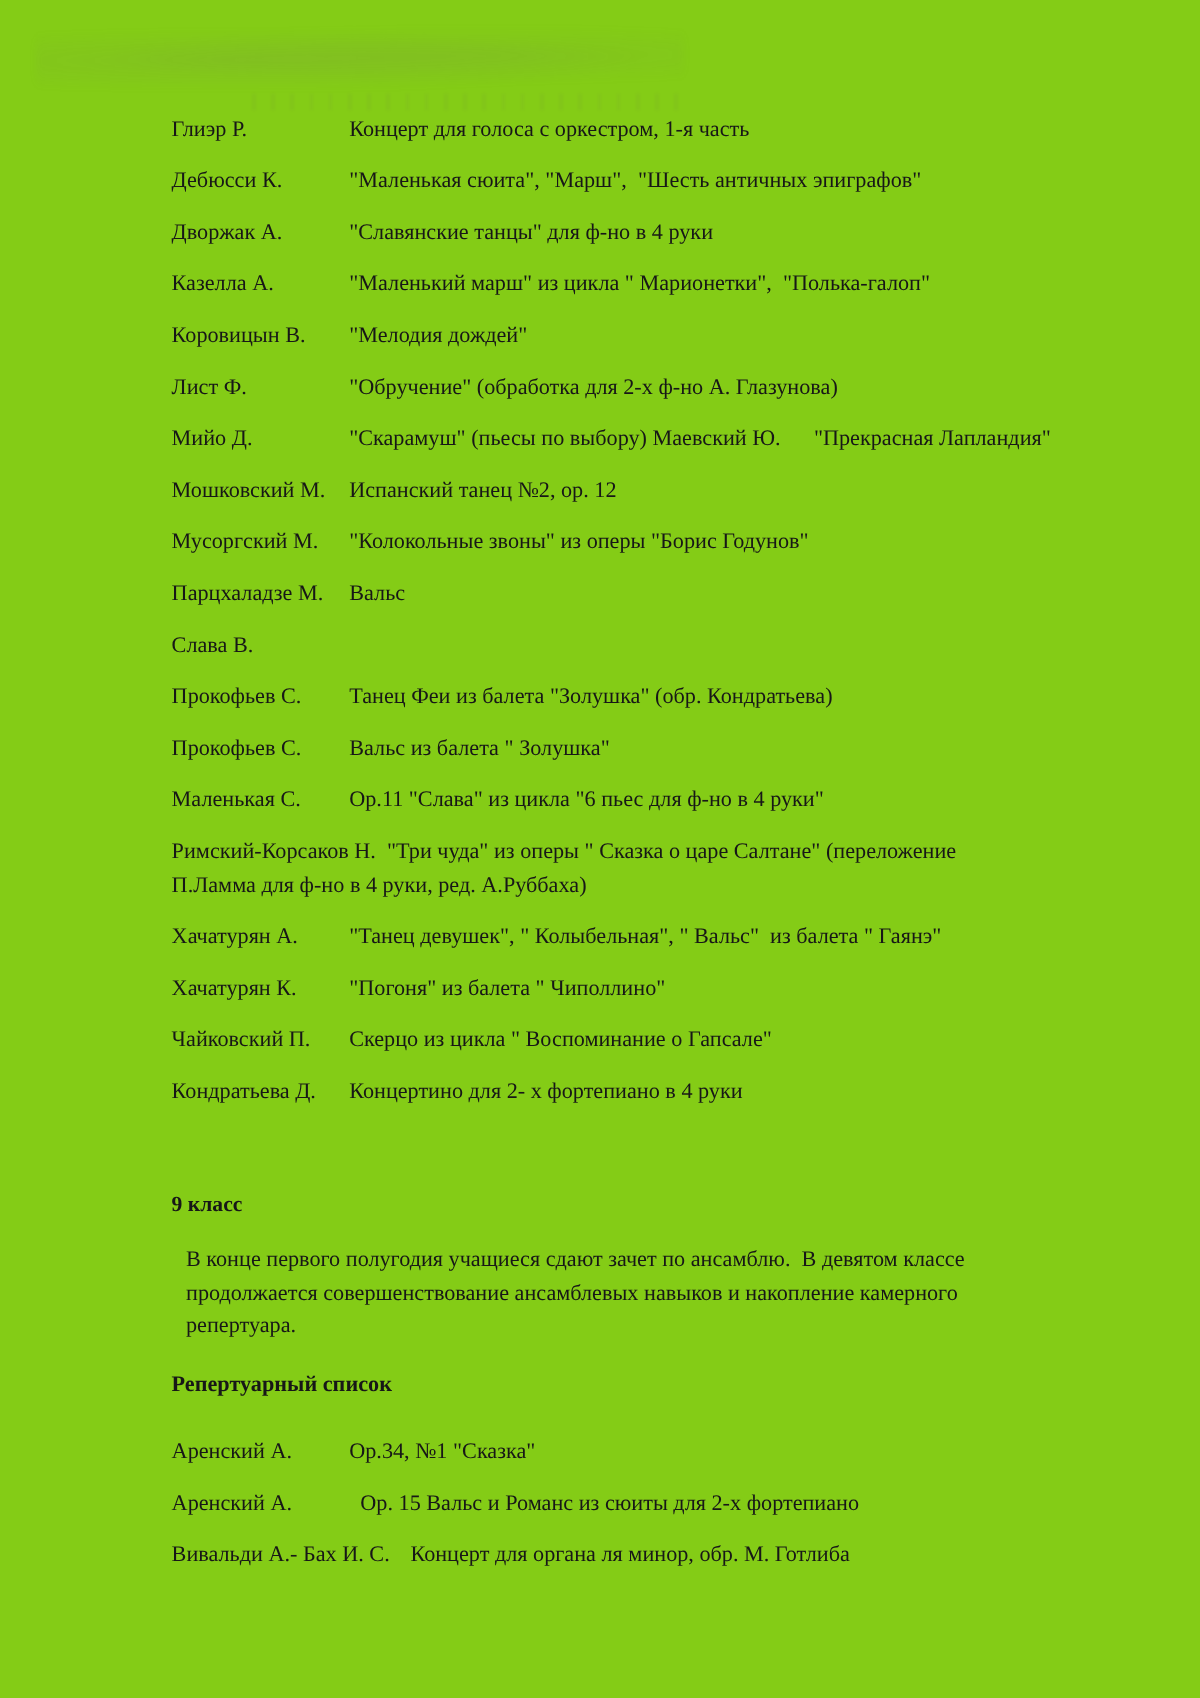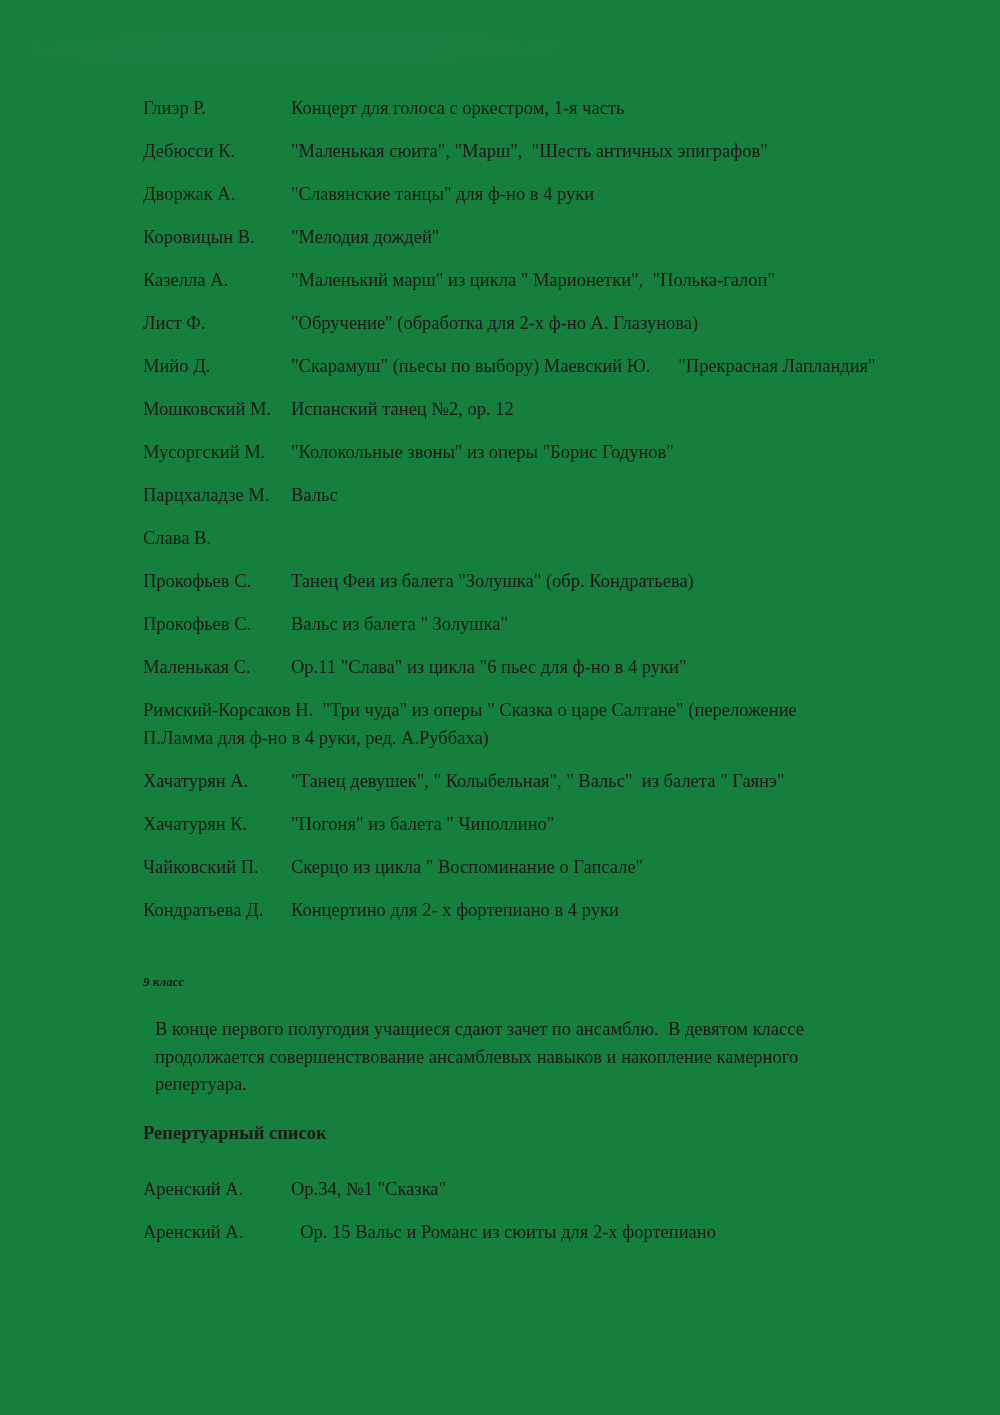--- a/index.html
+++ b/index.html
@@ -4,21 +4,21 @@
 <style>
   html, body {
     margin: 0;
     padding: 0;
     background: #ffffff;
   }
   .page {
     position: relative;
     width: 1000px;
     height: 1415px;
-    background: #15803d;
+    background: #84cc16;
     overflow: hidden;
     color: #171717;
     font-family: "Liberation Serif", "DejaVu Serif", serif;
   }
   
   .artifact-a {
     position: absolute;
     left: 30px;
     top: 22px;
     width: 540px;
@@ -68,24 +68,23 @@
   .rep-row.flow .composer {
     display: inline;
     min-width: 0;
     text-align: right;
   }
   .rep-row.flow .piece {
     display: inline;
   }
   .section-heading {
     font-weight: bold;
-    font-size: 13px;
+    font-size: 18px;
     line-height: 28px;
-    margin: 44px 0 20px 0;
-    font-style: italic;
+    margin: 65px 0 20px 0;
   }
   .intro {
     font-size: 18.5px;
     line-height: 27.5px;
     max-width: 705px;
     white-space: pre-wrap;
     margin: 0 0 20px 12px;
   }
   .list-heading {
     font-weight: bold;
@@ -110,28 +109,28 @@
         </div>
         <div class="rep-row">
           <span class="composer">Дебюсси К.</span>
           <span class="piece">"Маленькая сюита", "Марш",  "Шесть античных эпиграфов"</span>
         </div>
         <div class="rep-row">
           <span class="composer">Дворжак А.</span>
           <span class="piece">"Славянские танцы" для ф-но в 4 руки</span>
         </div>
         <div class="rep-row">
+          <span class="composer">Казелла А.</span>
+          <span class="piece">"Маленький марш" из цикла " Марионетки",  "Полька-галоп"</span>
+        </div>
+        <div class="rep-row">
           <span class="composer">Коровицын В.</span>
           <span class="piece">"Мелодия дождей"</span>
         </div>
         <div class="rep-row">
-          <span class="composer">Казелла А.</span>
-          <span class="piece">"Маленький марш" из цикла " Марионетки",  "Полька-галоп"</span>
-        </div>
-        <div class="rep-row">
           <span class="composer">Лист Ф.</span>
           <span class="piece">"Обручение" (обработка для 2-х ф-но А. Глазунова)</span>
         </div>
         <div class="rep-row">
           <span class="composer">Мийо Д.</span>
           <span class="piece">"Скарамуш" (пьесы по выбору) Маевский Ю.      "Прекрасная Лапландия"</span>
         </div>
         <div class="rep-row">
           <span class="composer">Мошковский М.</span>
           <span class="piece">Испанский танец №2, ор. 12</span>
@@ -186,16 +185,20 @@
 
     <div>
         <div class="rep-row">
           <span class="composer">Аренский А.</span>
           <span class="piece">Ор.34, №1 "Сказка"</span>
         </div>
         <div class="rep-row">
           <span class="composer">Аренский А.</span>
           <span class="piece">  Ор. 15 Вальс и Романс из сюиты для 2-х фортепиано</span>
         </div>
+        <div class="rep-row">
+          <span class="composer">Вивальди А.- Бах И. С.</span>
+          <span class="piece">  Концерт для органа ля минор, обр. М. Готлиба</span>
+        </div>
       </div>
 
   </div>
 </div>
 
 </body></html>

